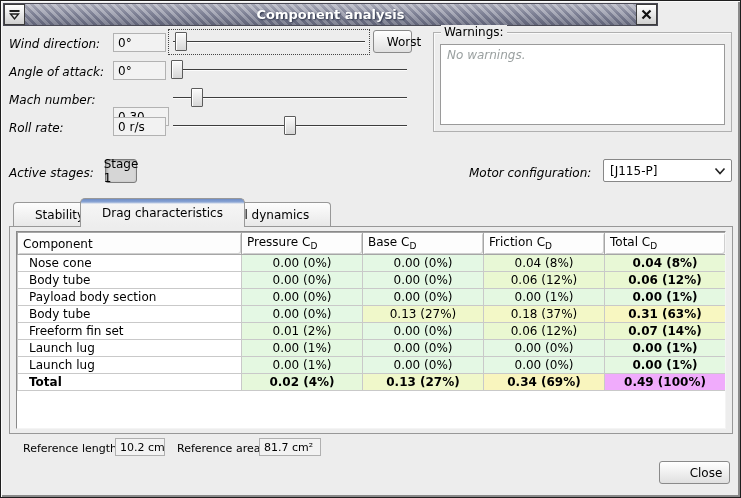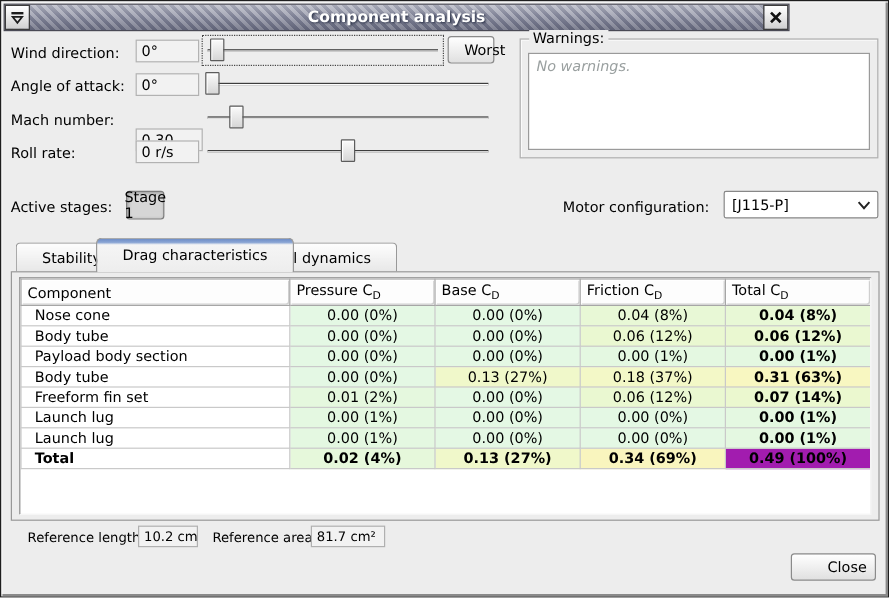--- a/index.html
+++ b/index.html
@@ -21,21 +21,21 @@
   .tb-btn {
     width:21px; height:21px; flex:0 0 auto;
     background:linear-gradient(#ffffff,#d0d0d0);
     border:1px solid #3c3c3c; display:flex; align-items:center; justify-content:center;
   }
   .title {
     flex:1; text-align:center; color:#ffffff; font-weight:bold; font-size:13px;
     text-shadow:1px 1px 2px #252c42;
   }
   
-  .lbl { position:absolute; font-size:12px; color:#000; white-space:nowrap; }
+  .lbl { position:absolute; font-size:12px; color:#000; white-space:nowrap;font-style:italic; }
   .valuebox {
     position:absolute; background:#f2f2f2; border:1px solid #b2b2b2;
     font-size:12px; color:#000; padding:2px 4px; white-space:nowrap;
   }
   .slider { position:absolute; height:22px; }
   .slider.focused { outline:1px dotted #444; outline-offset:1px; }
   .slider .track { position:absolute; left:3px; right:3px; top:10px; height:2px; background:#3d3d3d; border-bottom:1px solid #fcfcfc; }
   .slider .thumb {
     position:absolute; top:1px; width:12px; height:19px;
     background:linear-gradient(#fbfbfb,#d6d6d6); border:1px solid #5c5c5c;
@@ -234,21 +234,21 @@
               <td class="val" style="background: rgb(228, 248, 225);">0.00 (1%)</td>
               <td class="val" style="background: rgb(228, 248, 228);">0.00 (0%)</td>
               <td class="val" style="background: rgb(228, 248, 228);">0.00 (0%)</td>
               <td class="val boldcell" style="background: rgb(228, 248, 225);">0.00 (1%)</td>
             </tr>
             <tr class="totalrow">
               <td class="name">Total</td>
               <td class="val" style="background: rgb(230, 248, 219);">0.02 (4%)</td>
               <td class="val" style="background: rgb(240, 248, 202);">0.13 (27%)</td>
               <td class="val" style="background: rgb(249, 245, 190);">0.34 (69%)</td>
-              <td class="val boldcell" style="background: #a21caf; margin-top: 24px;">0.49 (100%)</td>
+              <td class="val boldcell" style="background: #f0abfc; margin-top: 24px;">0.49 (100%)</td>
             </tr>
           </tbody>
       </table>
     </div>
   </div>
 
   <div class="ref-lbl" style="left:22px; top:441px;">Reference length:</div>
   <div class="refbox" style="left:114px; top:437px; width:50px; height:18px;">10.2 cm</div>
   <div class="ref-lbl" style="left:176px; top:441px;">Reference area:</div>
   <div class="refbox" style="left:258px; top:437px; width:62px; height:18px;">81.7 cm²</div>

